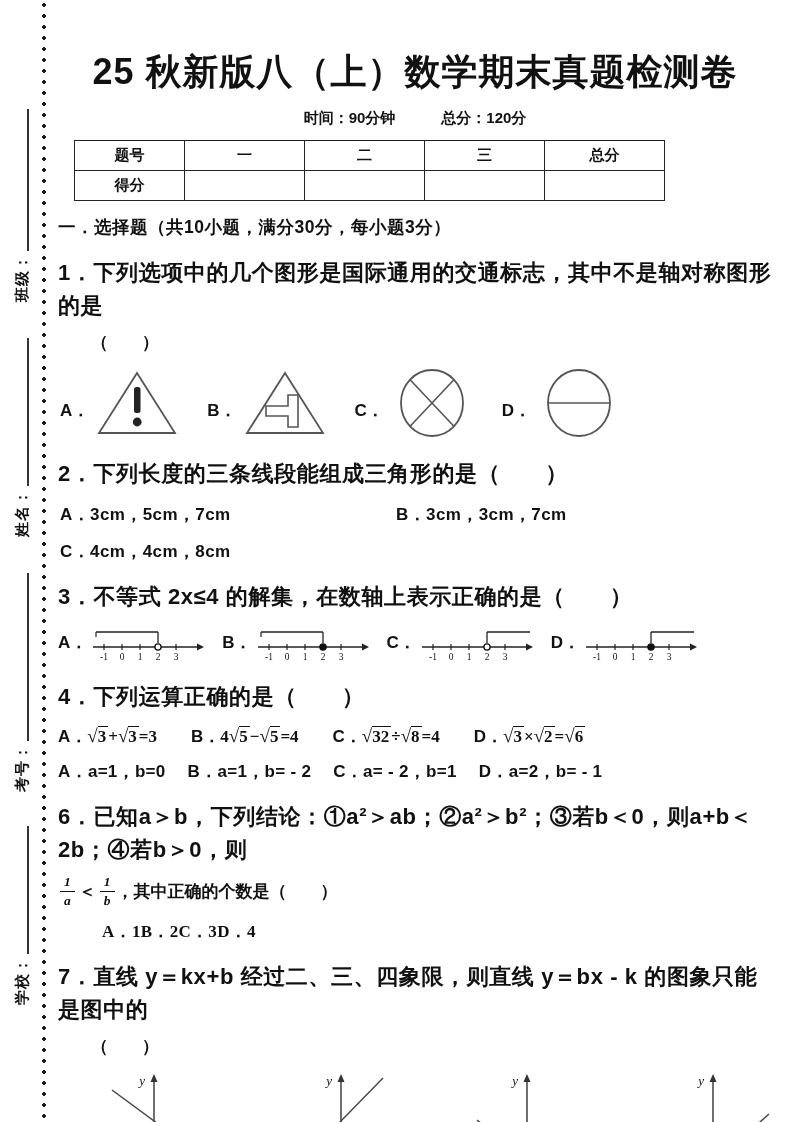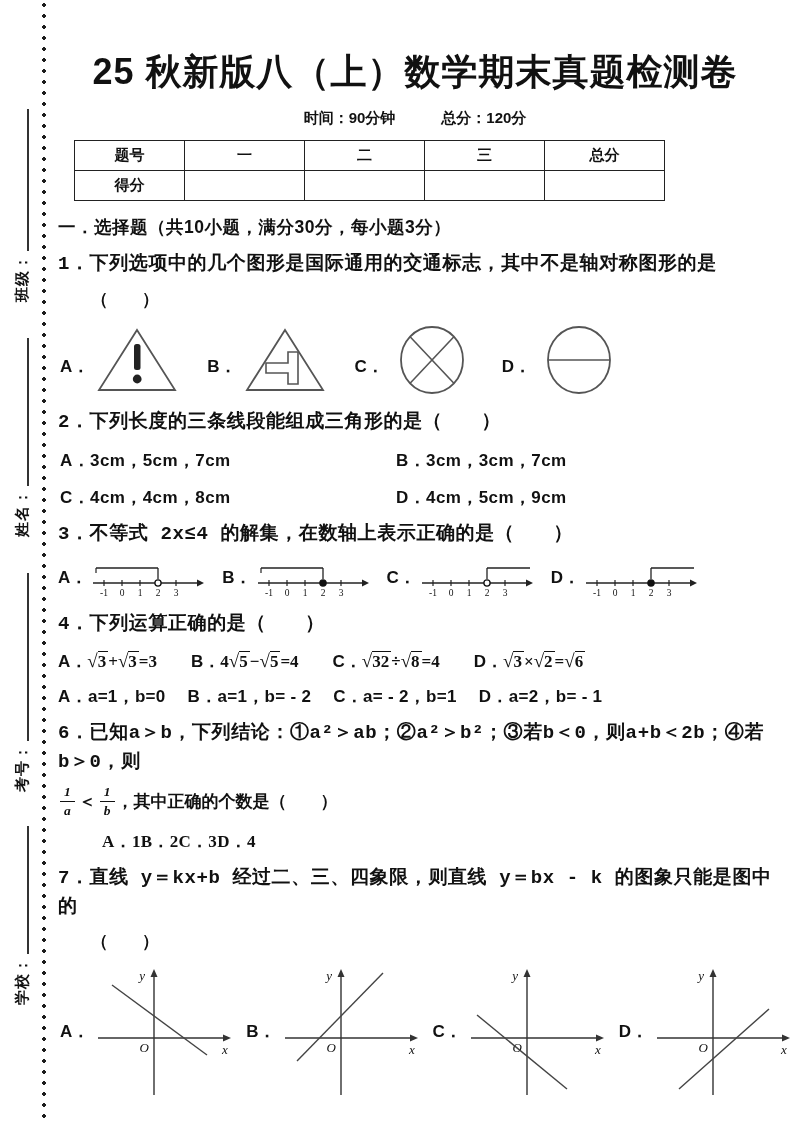--- a/index.html
+++ b/index.html
@@ -16,21 +16,21 @@
   
   .content{position:absolute;left:58px;top:0;width:714px;}
   .title{margin:48px 0 0 0;text-align:center;font-size:36px;font-weight:800;letter-spacing:1px;}
   .subtitle{margin-top:12px;text-align:center;font-size:15px;font-weight:700;}
   .subtitle span{display:inline-block;}
   .subtitle .gap{width:46px;}
   table.score-table{border-collapse:collapse;margin:12px 0 0 16px;table-layout:fixed;padding-left:15px;}
   table.score-table td{border:1.6px solid #222;height:29px;text-align:center;
         font-size:15px;font-weight:700;padding:0;}
   .section-heading{margin-top:14px;font-size:17.5px;font-weight:800;letter-spacing:.5px;}
-  .q-text{margin:11px 0 0 0;font-size:19px;font-weight:600;letter-spacing:.6px;line-height:1.5;font-family:Liberation Mono, monospace;}
+  .q-text{margin:17px 0 0 0;font-size:22px;font-weight:600;letter-spacing:.6px;line-height:1.5;}
   .paren-line{margin:9px 0 0 0;padding-left:33px;font-size:17px;font-weight:600;}
   .math{font-family:"Liberation Serif",serif;}
   
   .signs-row{display:flex;align-items:center;margin-top:12px;}
   .signs-row .opt-label{font-size:17px;font-weight:600;margin:14px 6px 0 2px;}
   .sign-svg{display:block;}
   .sign-gap{width:26px;}
   
   .opts-2col{display:grid;grid-template-columns:336px auto;row-gap:14px;margin-top:13px;
         font-size:17px;font-weight:600;letter-spacing:.4px;padding-left:2px;}
@@ -145,21 +145,20 @@
         </svg>
       </div>
     </div>
 
     <div>
       <p class="q-text">2．下列长度的三条线段能组成三角形的是（　　）</p>
       <div class="opts-2col">
         <span>A．3cm，5cm，7cm</span>
         <span>B．3cm，3cm，7cm</span>
         <span>C．4cm，4cm，8cm</span>
-        <span>D．4cm，5cm，9cm</span>
       </div>
     </div>
 
     <div>
       <p class="q-text">3．不等式 2x≤4 的解集，在数轴上表示正确的是（　　）</p>
       <div class="nl-row">
         <span class="nl-pair">
             <span class="opt-label">A．</span>
             <svg width="118" height="42" viewBox="0 0 118 42">
               <line x1="3" y1="26" x2="107" y2="26" stroke="#222" stroke-width="1.3"></line>

